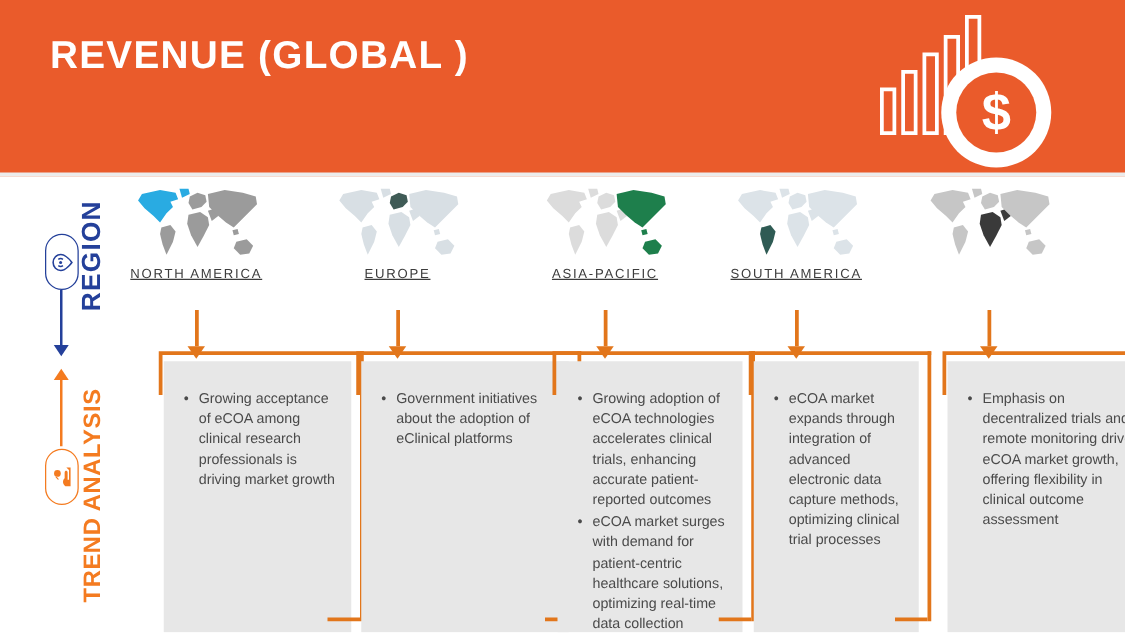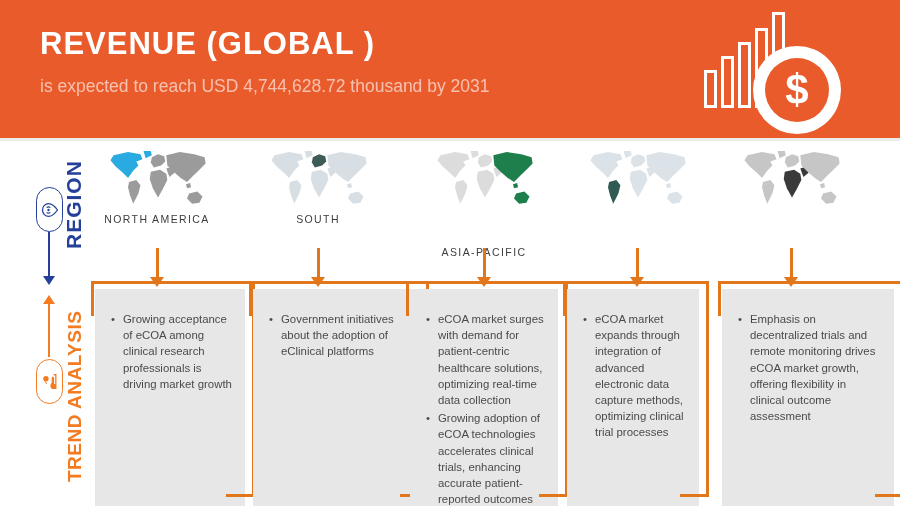--- a/index.html
+++ b/index.html
@@ -43,50 +43,49 @@
       font-weight:bold;text-align:center;}
   .rail-label.region{left:62px;top:150px;height:110px;color:var(--region-blue);
       font-size:21px;letter-spacing:1px;}
   .rail-label.trend{left:64px;top:298px;height:196px;color:var(--trend-orange);
       font-size:19px;letter-spacing:0.5px;}
 
   
   .map-slot{position:absolute;top:150px;width:112px;height:60px;}
   .map-slot svg{width:112px;height:60px;display:block;}
   .region-name{position:absolute;top:213px;width:170px;text-align:center;
-      font-size:10.5px;letter-spacing:1.4px;color:var(--label-dark);font-weight:500;}
+      font-size:10.5px;letter-spacing:1.4px;color:var(--label-dark);font-weight:500;text-decoration:underline;}
   .arrow-down{position:absolute;top:248px;width:14px;height:40px;}
   .arrow-down .shaft{position:absolute;left:5.5px;top:0;width:3px;height:29px;
       background:var(--arrow-orange);}
   .arrow-down .head{position:absolute;left:0;top:29px;width:0;height:0;
       border-left:7px solid transparent;border-right:7px solid transparent;
       border-top:10px solid var(--arrow-orange);}
 
   
-  .card{position:absolute;top:289px;height:217px;background:var(--card-bg);}
+  .card{position:absolute;top:289px;height:217px;background:var(--card-bg);margin-left:36px;}
   .bracket{position:absolute;top:-8px;left:-4px;right:-10px;bottom:9px;
       border-top:3px solid var(--arrow-orange);border-right:3px solid var(--arrow-orange);}
   .bracket::before{content:'';position:absolute;left:0;top:0;width:3px;height:32px;
       background:var(--arrow-orange);}
   .bracket::after{content:'';position:absolute;right:0;bottom:0;width:26px;height:3px;
       background:var(--arrow-orange);}
   .card ul{list-style:none;padding:22px 12px 0 16px;}
   .card li{position:relative;padding-left:12px;color:var(--text-dark);
       font-size:11.4px;line-height:1.42;margin-bottom:2px;}
   .card li::before{content:'•';position:absolute;left:0;top:0;color:var(--text-dark);}
 </style>
 </head>
 <body>
 
 <div class="stage">
 
   <div class="header">
     <div class="header-title">REVENUE (GLOBAL )</div>
     <div class="header-sub">
-      <div>is expected to reach USD 4,744,628.72 thousand by 2031</div>
     </div>
     <div>
       <div class="bar" style="left:704px;top:70px;width:13px;height:38px;"></div>
       <div class="bar" style="left:721px;top:56px;width:13px;height:52px;"></div>
       <div class="bar" style="left:738px;top:42px;width:13px;height:66px;"></div>
       <div class="bar" style="left:755px;top:28px;width:13px;height:80px;"></div>
       <div class="bar" style="left:772px;top:12px;width:13px;height:96px;"></div>
     </div>
     <div class="coin-outer">
       <div class="coin-inner">
@@ -177,22 +176,23 @@
     <path d="M45 7 L51 4 L57 6 L58 11 L54 15 L47 17 L44 12 Z" fill="#C6C6C6"></path>
     <path d="M44 21 L53 19 L59 23 L60 29 L56 37 L51 46 L46 37 L43 28 Z" fill="#3A3A3A"></path>
     <path d="M59 18 L65 16 L67 22 L62 26 Z" fill="#3A3A3A"></path>
     <path d="M59 5 L72 2 L86 4 L96 7 L97 13 L91 19 L85 25 L79 31 L73 27 L66 21 L60 15 Z" fill="#C6C6C6"></path>
     <path d="M78 33 L82 32 L83 36 L79 37 Z" fill="#C6C6C6"></path>
     <path d="M81 42 L89 40 L94 45 L91 51 L84 52 L79 47 Z" fill="#C6C6C6"></path>
   </svg>
     </div>
 
   <div class="region-name" style="left:72px;">NORTH AMERICA</div>
-  <div class="region-name" style="left:233px;">SOUTH</div>
-  <div class="region-name" style="left:399px;margin-top:33px;">ASIA-PACIFIC</div>
+  <div class="region-name" style="left:233px;">EUROPE</div>
+  <div class="region-name" style="left:399px;">ASIA-PACIFIC</div>
+  <div class="region-name" style="left:552px;">SOUTH AMERICA</div>
 
   <div class="arrow-down" style="left:150px;">
       <div class="shaft"></div>
       <div class="head"></div>
     </div>
   <div class="arrow-down" style="left:311px;">
       <div class="shaft"></div>
       <div class="head"></div>
     </div>
   <div class="arrow-down" style="left:477px;">
@@ -216,22 +216,22 @@
   </div>
   <div class="card" style="left:253px;width:166px;">
     <div class="bracket"></div>
     <ul>
       <li>Government initiatives about the adoption of eClinical platforms</li>
     </ul>
   </div>
   <div class="card" style="left:410px;width:148px;">
     <div class="bracket"></div>
     <ul>
+      <li>Growing adoption of eCOA technologies accelerates clinical trials, enhancing accurate patient-reported outcomes</li>
       <li>eCOA market surges with demand for patient-centric healthcare solutions, optimizing real-time data collection</li>
-      <li>Growing adoption of eCOA technologies accelerates clinical trials, enhancing accurate patient-reported outcomes</li>
     </ul>
   </div>
   <div class="card" style="left:567px;width:132px;">
     <div class="bracket"></div>
     <ul>
       <li>eCOA market expands through integration of advanced electronic data capture methods, optimizing clinical trial processes</li>
     </ul>
   </div>
   <div class="card" style="left:722px;width:172px;">
     <div class="bracket"></div>

